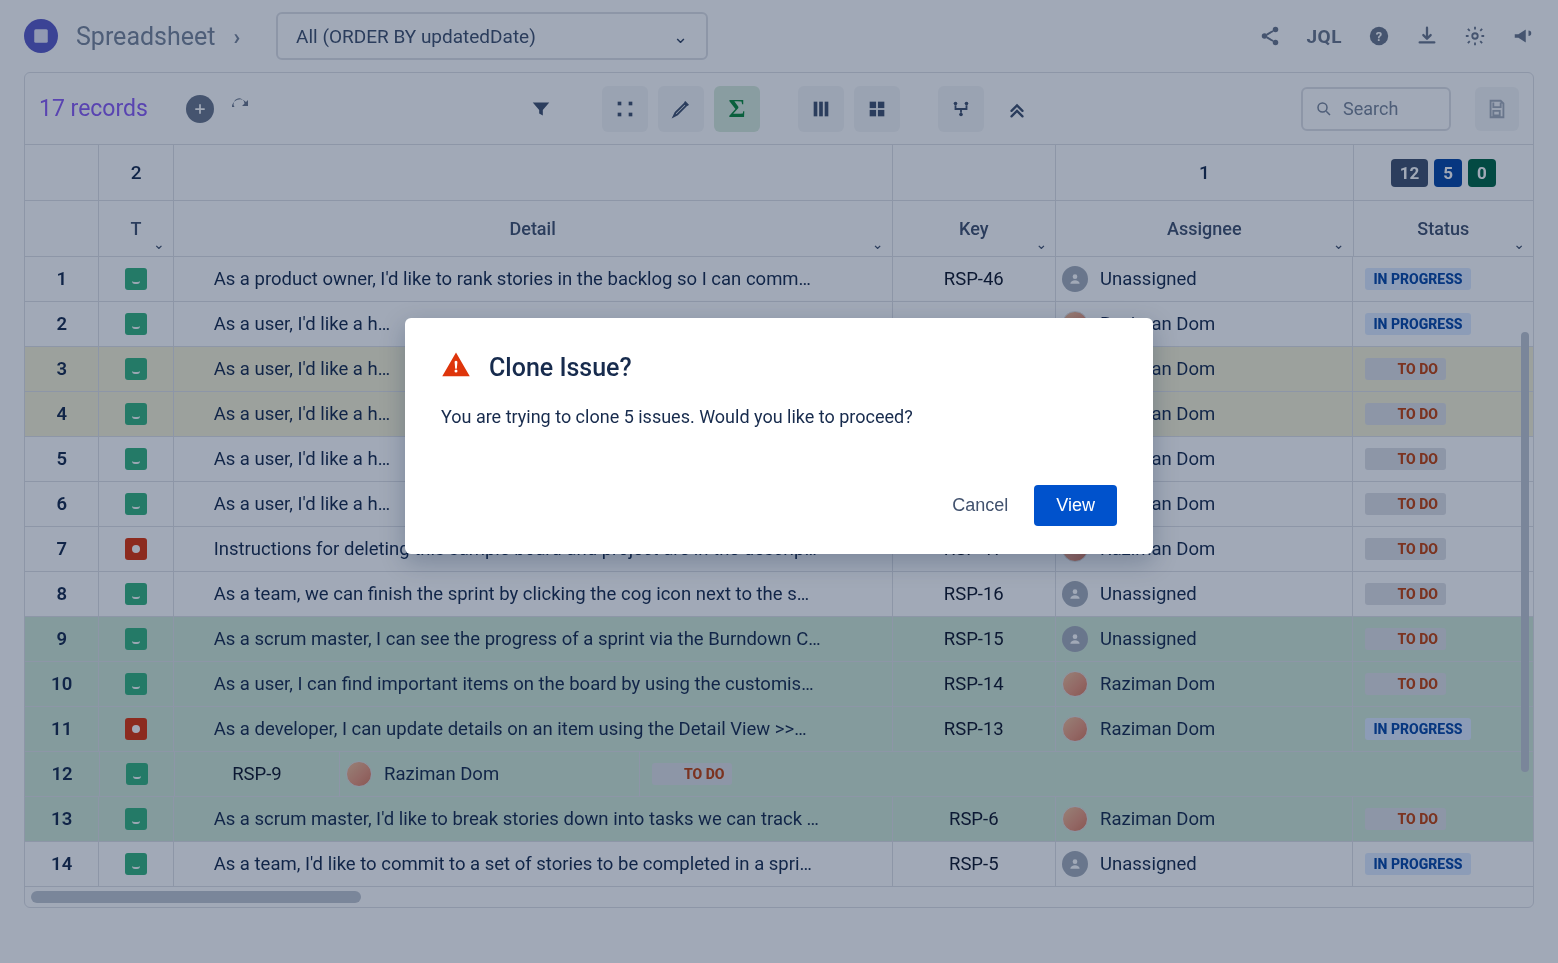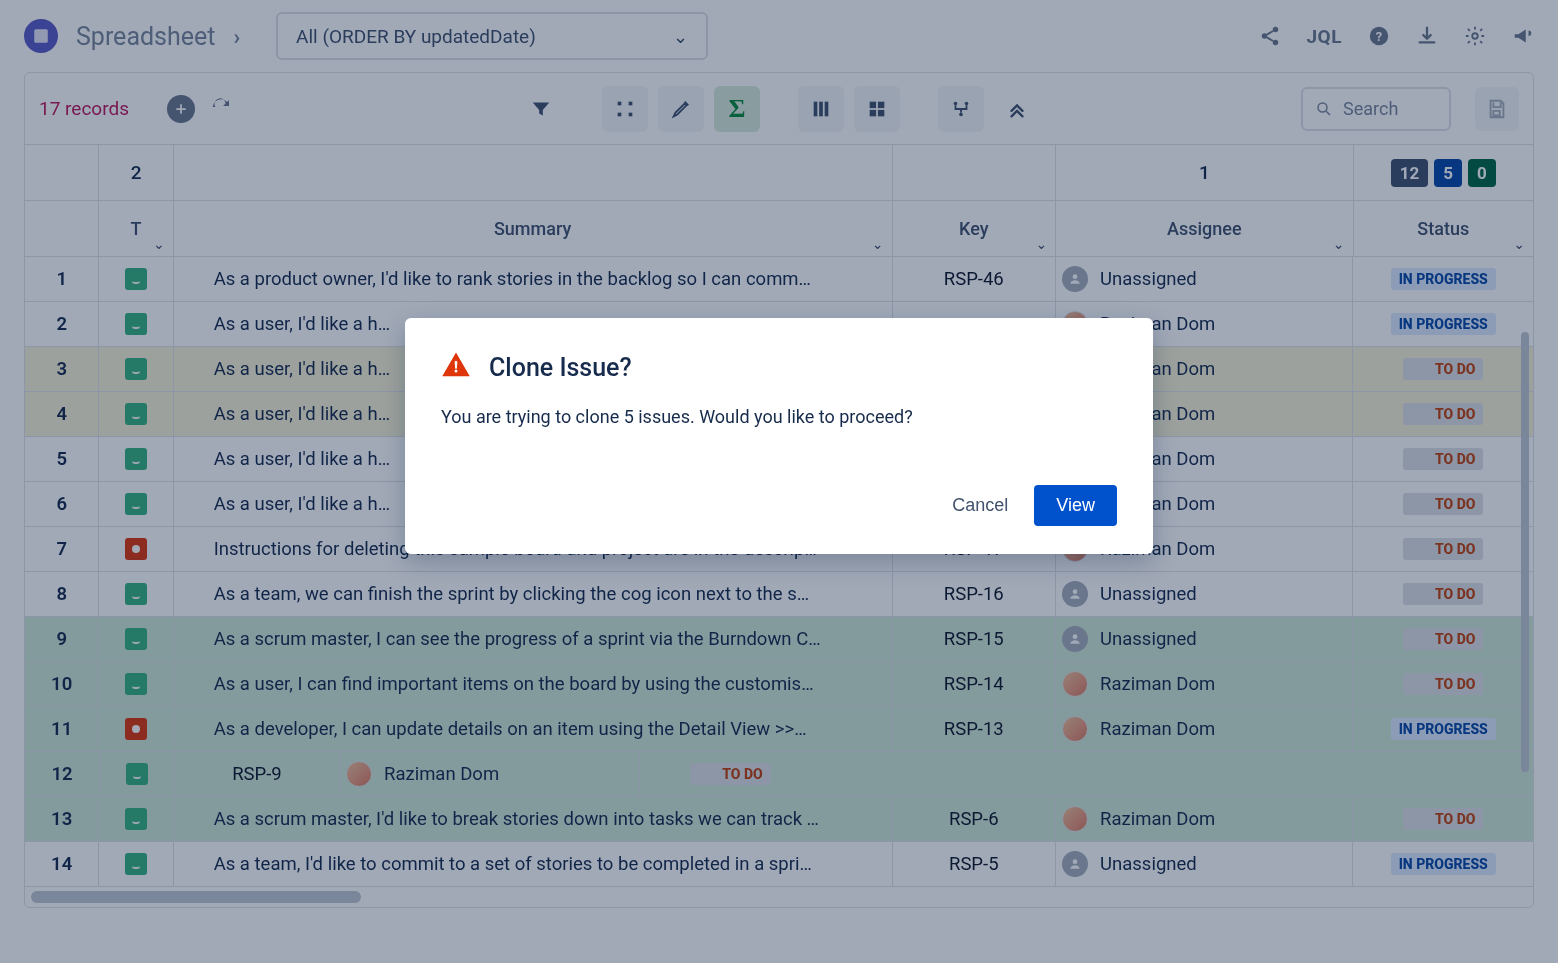--- a/index.html
+++ b/index.html
@@ -70,21 +70,21 @@
 
   
   .toolbar {
     height: 72px;
     display:flex;
     align-items:center;
     padding: 0 14px;
     border-bottom: 1px solid #DFE1E6;
     gap: 14px;
   }
-  .record-count { font-size:19px; color:#be185d; margin-right:24px; }
+  .record-count { font-size:23px; color:#8b5cf6; margin-right:24px; }
   .circle-btn {
     width:28px; height:28px; border-radius:50%; background:#6B778C;
     display:flex; align-items:center; justify-content:center;
   }
   .circle-btn svg { width:14px; height:14px; fill:#fff; }
   .plain-icon { color:#6B778C; cursor:pointer; }
   .plain-icon svg { width:24px; height:24px; fill:#6B778C; }
   .toolbar-center {
     position:absolute;
     left:50%;
@@ -170,21 +170,21 @@
     border-right:1px solid #DFE1E6;
     padding:0 12px;
     font-size:18.5px; color:#172B4D;
     overflow:hidden; white-space:nowrap; text-overflow:ellipsis;
   }
   .cell.num { justify-content:center; color:#172B4D; font-weight:600; padding:0; }
   .cell.type { justify-content:center; padding:0; }
   .cell.summary { color:#172B4D; padding-left:40px; }
   .cell.key { justify-content:center; color:#0f172a; padding:0; }
   .cell.assignee { gap:12px; justify-content:flex-start; padding-left:0;text-align:center; }
-  .cell.status { justify-content:center; }
+  .cell.status { justify-content:flex-start; }
   .type-icon {
     width:22px; height:22px; border-radius:3px;
     display:flex;align-items:center;justify-content:center;
   }
   .type-story { background:#36B37E; }
   .type-story::after{ content:""; width:8px;height:11px;border:2px solid rgba(255,255,255,0.95);border-top:none;border-right:none;border-left:none;border-radius:0 0 3px 3px; transform:translateY(-2px);}
   .type-bug { background:#DE350B; }
   .type-bug::after{ content:""; width:8px;height:8px;border-radius:50%;background:#fff; }
   .assignee-inner { display:flex; align-items:center; gap:12px; padding-left:6px;}
   .avatar-unassigned {
@@ -403,21 +403,21 @@
     </div>
   </div>
 
   <div class="header-row">
     <div class="hdr-cell col-num"></div>
     <div class="hdr-cell col-type">
         <span>T</span>
         <span class="chev">⌄</span>
       </div>
     <div class="hdr-cell col-summary">
-        <span>Summary</span>
+        <span>Detail</span>
         <span class="chev">⌄</span>
       </div>
     <div class="hdr-cell col-key">
         <span>Key</span>
         <span class="chev">⌄</span>
       </div>
     <div class="hdr-cell col-assignee">
         <span>Assignee</span>
         <span class="chev">⌄</span>
       </div>

